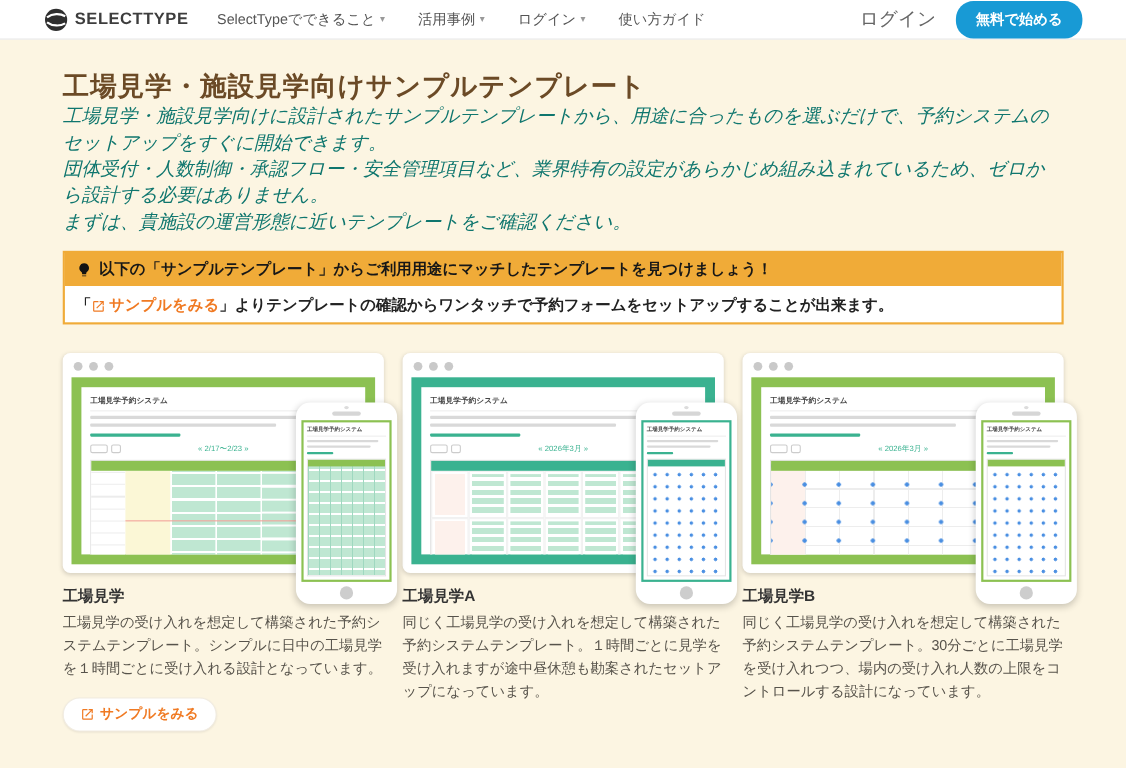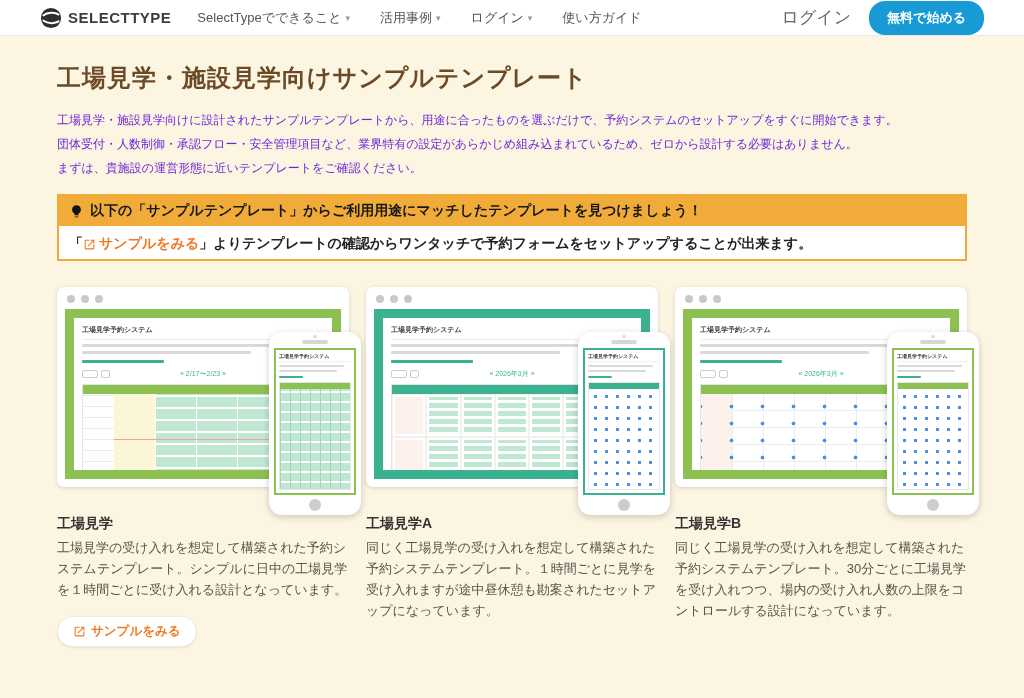--- a/index.html
+++ b/index.html
@@ -15,22 +15,22 @@
   .nav { display:flex; align-items:center; gap:30px; }
   .nav-item { font-size:13px; color:#555; cursor:pointer; display:flex; align-items:center; gap:4px; }
   .caret { font-size:9px; color:#999; }
   .top-right { margin-left:auto; display:flex; align-items:center; gap:18px; }
   .login { font-size:17px; color:#666; cursor:pointer; }
   .cta { background:var(--brand-blue,#189ad5); color:#fff; font-size:13px; font-weight:bold;
          border:none; border-radius:16px; padding:8px 18px; cursor:pointer;font-family:Liberation Serif, serif; }
 
   
   .main { padding:26px 57px 0; }
-  h1 { font-size:24px; color:#6b4a26; letter-spacing:1px; margin-bottom:14px; }
-  .intro { font-size:12px; line-height:24px; color:#6d28d9; }
+  h1 { font-size:24px; color:#6b4a26; letter-spacing:1px; }
+  .intro { font-size:17px; line-height:24px; color:#0f766e;font-style:italic; }
   .callout { margin-top:14px; border:2px solid var(--accent,#f0ab38); background:#fff; padding:0; }
   .callout-head { background:var(--accent,#f0ab38); padding:6px 10px; display:flex; align-items:center; gap:6px;
                   font-size:14px; font-weight:bold; color:#171717; }
   .callout-head svg { width:15px; height:15px; flex:0 0 auto; }
   .callout-body { padding:9px 10px 6px; font-size:14px; font-weight:bold; color:#222; display:flex; align-items:center; }
   .callout-link { color:var(--link-orange,#f07a23); display:inline-flex; align-items:center; gap:3px; cursor:pointer; }
   .callout-link svg { width:13px; height:13px; }
 
   
   .cards { margin-top:26px; display:grid; grid-template-columns:repeat(3,1fr); gap:17px; }
@@ -97,21 +97,21 @@
   .ph-grid::before { content:""; position:absolute; top:0; left:0; right:0; height:6px; background:var(--frame); }
   .v-week-green .ph-grid { background-clip:padding-box;
     background-image:
       repeating-linear-gradient(90deg,#9fd8c0 0 1px,transparent 1px 10px),
       repeating-linear-gradient(180deg,#bfe7d2 0 8px,#fff 8px 10px); background-origin:padding-box; }
   .v-month-teal .ph-grid, .v-month-dots .ph-grid {
     background-image:radial-gradient(circle,var(--dot,#4a8fe2) 1.4px,transparent 1.9px);
     background-size:11px 11px; background-position:1px 8px; }
   .ph-home { width:12px; height:12px; border-radius:50%; background:#cdcdcd; margin:4px auto 0; }
 
-  .card-title { font-size:14px; font-weight:bold; color:#333; margin-top:28px; }
+  .card-title { font-size:14px; font-weight:bold; color:#333; margin-top:12px; }
   .card-desc { font-size:13px; line-height:21px; color:#57534b; margin-top:4px; }
   .card-actions { display:flex; gap:8px; margin-top:16px; flex-wrap:wrap; }
   .btn { display:inline-flex; align-items:center; gap:5px; height:31px; padding:0 15px; border-radius:16px;
          font-size:12.5px; font-weight:bold; cursor:pointer; white-space:nowrap;
          font-family:"Liberation Sans","DejaVu Sans",sans-serif; }
   .btn svg { width:13px; height:13px; }
   .btn-sample { background:#fff; color:var(--link-orange,#f07a23); border:1px solid #f1ece2;
                 box-shadow:0 1px 2px rgba(0,0,0,.08); }
 </style>
 </head>

